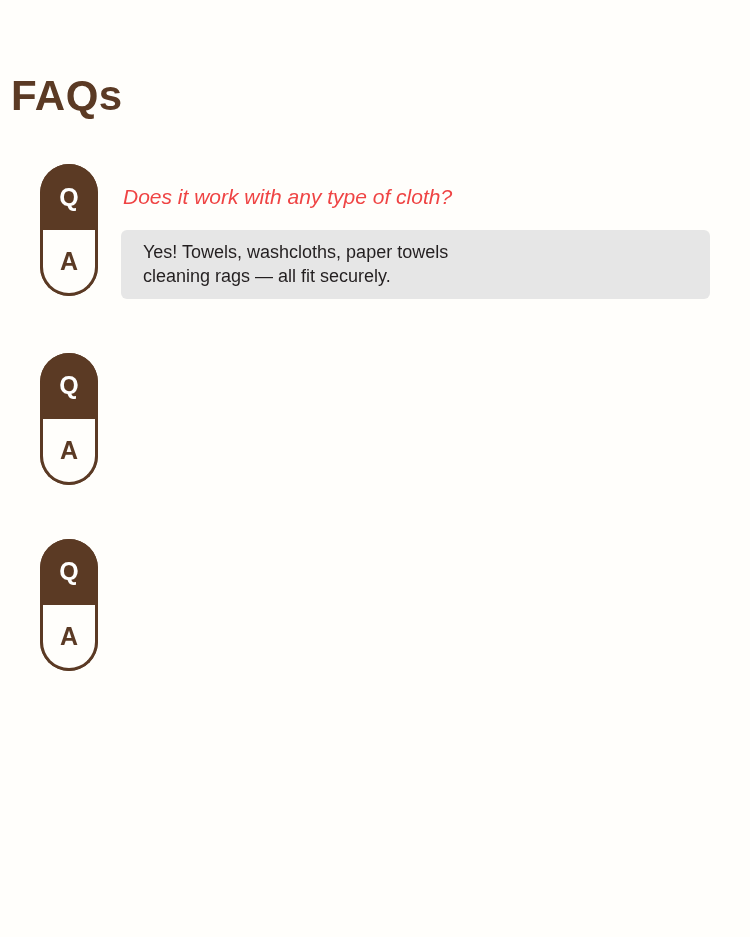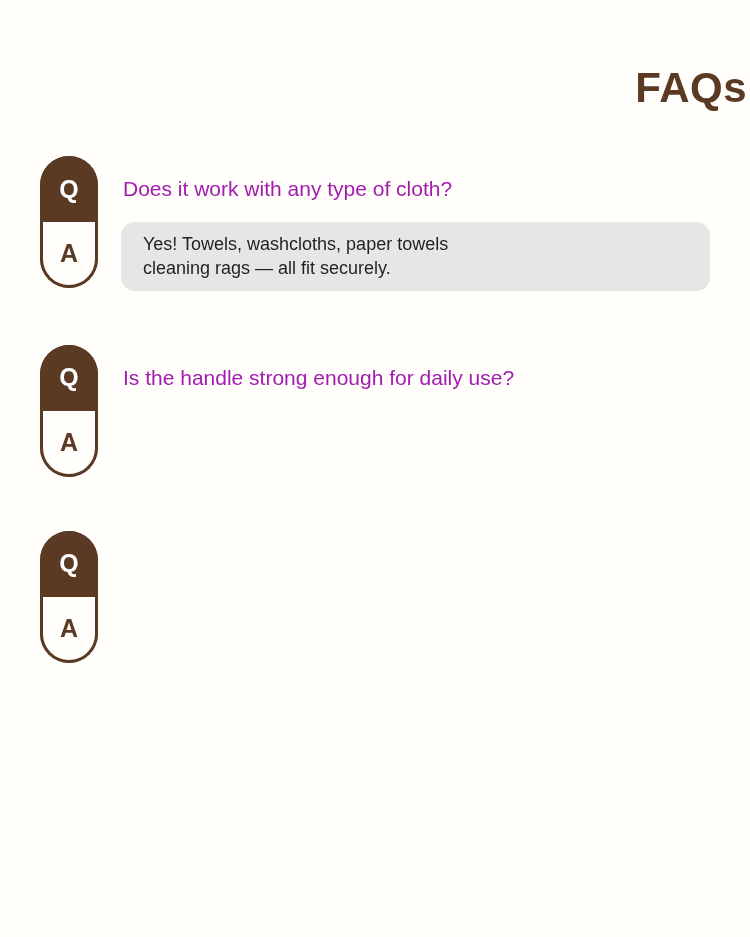--- a/index.html
+++ b/index.html
@@ -16,26 +16,26 @@
   }
 
   .page {
     position: relative;
     width: 750px;
     height: 937px;
     box-sizing: border-box;
   }
 
   .page-title {
-    text-align: right;
+    text-align: left;
     font-size: 42px;
     font-weight: bold;
     letter-spacing: 0.5px;
     color: #5b3a24;
-    margin: 3px;
+    margin: 11px;
     padding-top: 62px;
     line-height: 1.1;
   }
 
   .faq-list {
     margin-top: 45px;
     padding: 0 40px 0 40px;
   }
 
   .faq-item {
@@ -82,31 +82,32 @@
     width: 58px;
   }
 
   .qa-content {
     margin-left: 81px;
   }
 
   .question {
     font-size: 21px;
     font-weight: 500;
-    color: #a21caf;
+    color: #ef4444;
     line-height: 66px;
     height: 66px;
     padding-left: 2px;
     white-space: nowrap;
     overflow: hidden;
+    font-style: italic;
   }
 
   .answer {
     background: #e6e6e6;
-    border-radius: 14px;
+    border-radius: 6px;
     min-height: 66px;
     display: flex;
     align-items: center;
     padding: 10px 22px;
     box-sizing: border-box;
     font-size: 18px;
     line-height: 1.35;
     color: #231f20;
     font-weight: 500;
   }
@@ -138,21 +139,20 @@
         </div>
       </div>
     </div>
 
     <div class="faq-item">
       <div class="qa-badges">
         <div class="badge badge-q">Q</div>
         <div class="badge badge-a">A</div>
       </div>
       <div class="qa-content">
-        <div class="question">Is the handle strong enough for daily use?</div>
       </div>
     </div>
 
     <div class="faq-item">
       <div class="qa-badges">
         <div class="badge badge-q">Q</div>
         <div class="badge badge-a">A</div>
       </div>
     </div>
 

